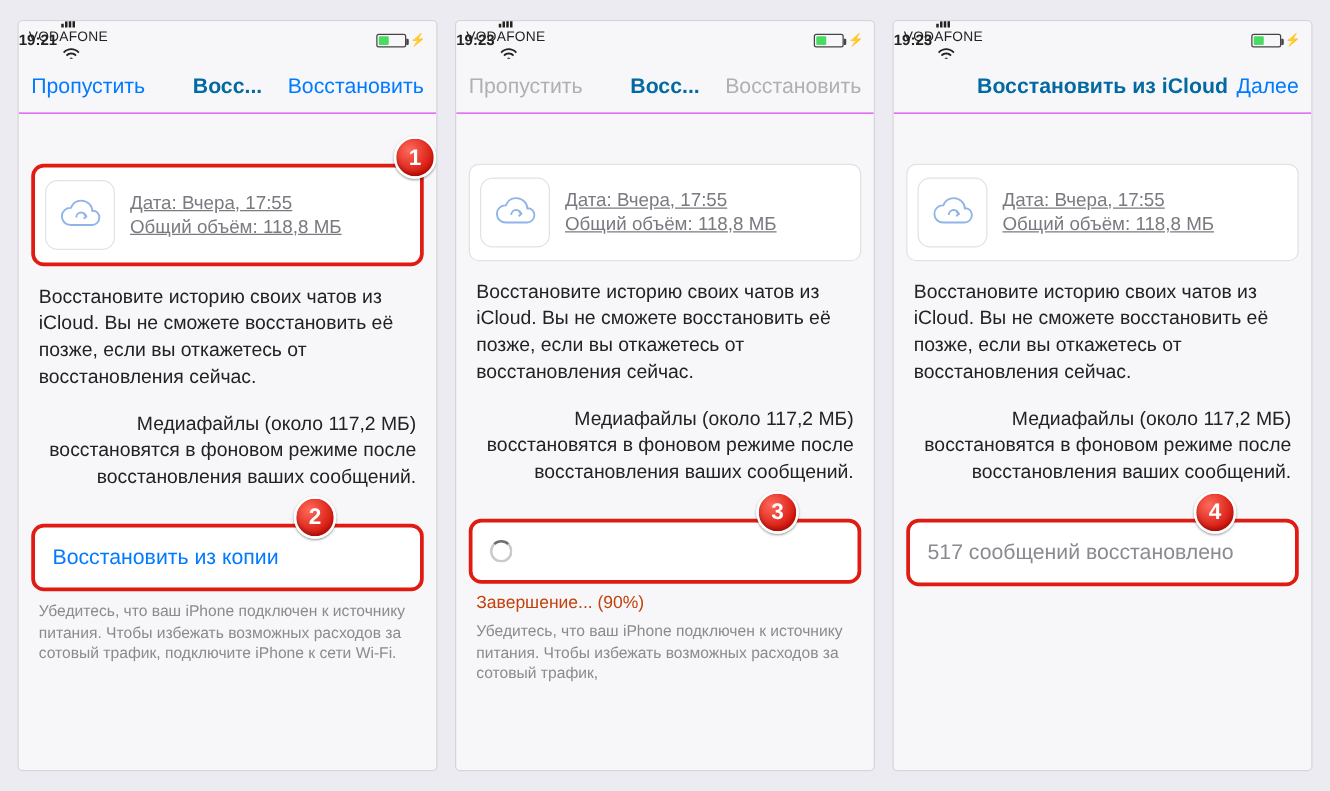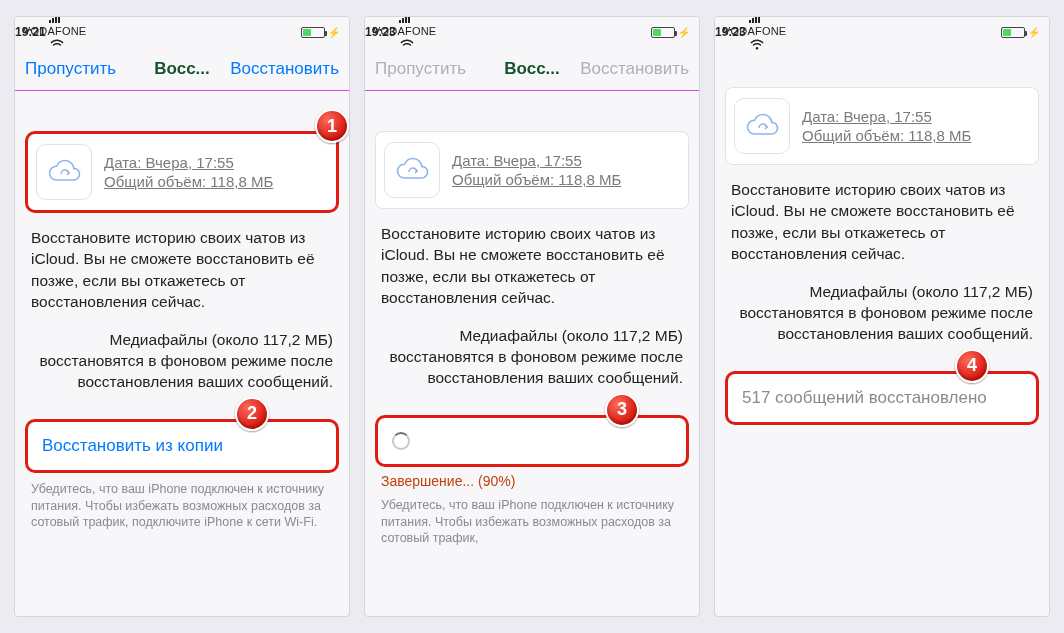--- a/index.html
+++ b/index.html
@@ -66,21 +66,21 @@
     align-items:center;
     justify-content:space-between;
     padding:0 10px;
     font-size: 17px;
     position:relative;
   }
   .nav-left, .nav-right { color:#007aff; white-space:nowrap; }
   .nav-right.dim, .nav-left.dim { color:#b0b0b4; }
   .nav-title {
     position:absolute; left:0; right:0; text-align:center;
-    font-weight:600; color:#14532d; pointer-events:none;
+    font-weight:600; color:#0369a1; pointer-events:none;
     padding: 0 90px;
     white-space:nowrap; overflow:hidden; text-overflow:ellipsis;
   }
 
   .spacer-lg { height: 40px; }
 
   
   .backup-card {
     margin: 0 10px;
     padding: 10px 8px;
@@ -293,20 +293,25 @@
       </span>
     </div>
     <div class="status-center">19:23</div>
     <div class="status-right">
       <span class="battery">
           <span class="battery-fill"></span>
         </span>
       <span class="bolt">⚡</span>
     </div>
   </div>
+  <div class="nav">
+    <span class="nav-left"></span>
+    <span class="nav-title" style="padding:0 60px;">Восстановить из iCloud</span>
+    <span class="nav-right">Далее</span>
+  </div>
   <div class="spacer-lg"></div>
   <div class="backup-card">
     <div class="cloud-icon-wrap">
       <svg width="40" height="28" viewBox="0 0 40 28">
           <path d="M30 11.5c0-5-4-9-9-9-3.8 0-7 2.4-8.3 5.8C8.8 8.1 5.5 11 5.5 15c0 4 3 7 7 7h17c3.3 0 6-2.7 6-6 0-3-2.3-5.5-5.5-5.5z" fill="none" stroke="#8fb4ea" stroke-width="1.5"></path>
           <path d="M17 16a4 4 0 1 1 8 0" fill="none" stroke="#8fb4ea" stroke-width="1.5"></path>
           <path d="M23 13l2 2-2 2" fill="none" stroke="#8fb4ea" stroke-width="1.5"></path>
         </svg>
     </div>
     <div class="backup-text">

